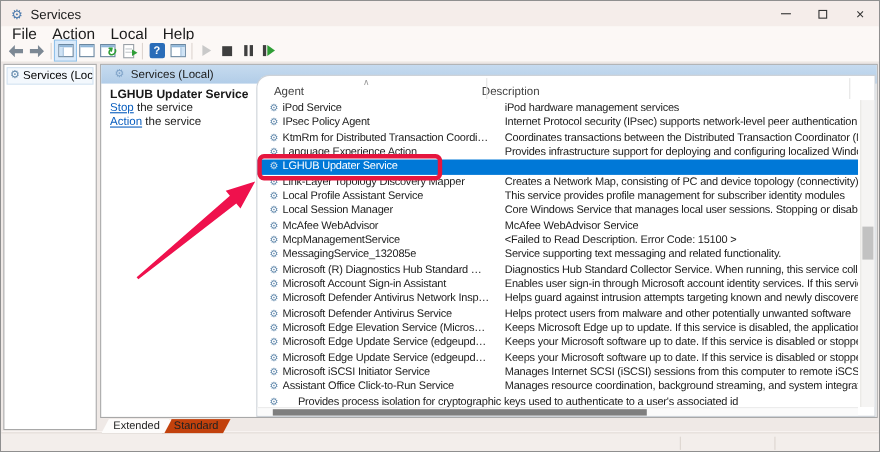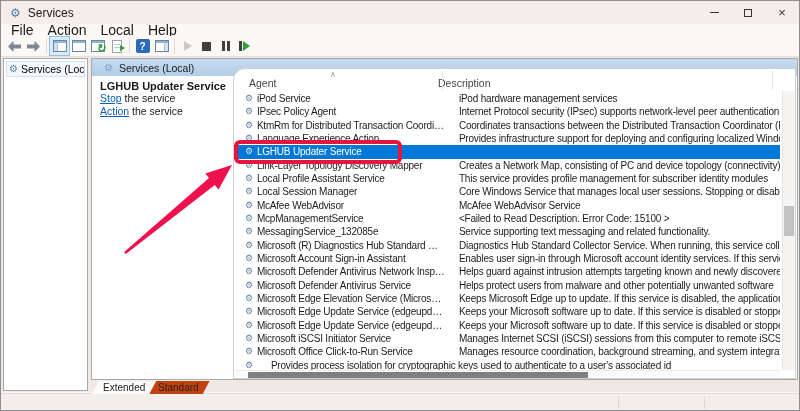--- a/index.html
+++ b/index.html
@@ -331,21 +331,21 @@
           </div>
 
           <div class="srow">
             <span class="gear">⚙</span>
             <span class="cell-name">Microsoft iSCSI Initiator Service</span>
             <span class="cell-desc">Manages Internet SCSI (iSCSI) sessions from this computer to remote iSCSI target devices. If thi</span>
           </div>
 
           <div class="srow">
             <span class="gear">⚙</span>
-            <span class="cell-name">Microsoft Office Click-to-Run Service</span>
+            <span class="cell-name">Assistant Office Click-to-Run Service</span>
             <span class="cell-desc">Manages resource coordination, background streaming, and system integration of Microsoft C</span>
           </div>
 
           <div class="srow">
             <span class="gear">⚙</span>
             <span class="cell-desc">Provides process isolation for cryptographic keys used to authenticate to a user's associated id</span>
           </div>
         </div>
 
       <div class="vscroll">

